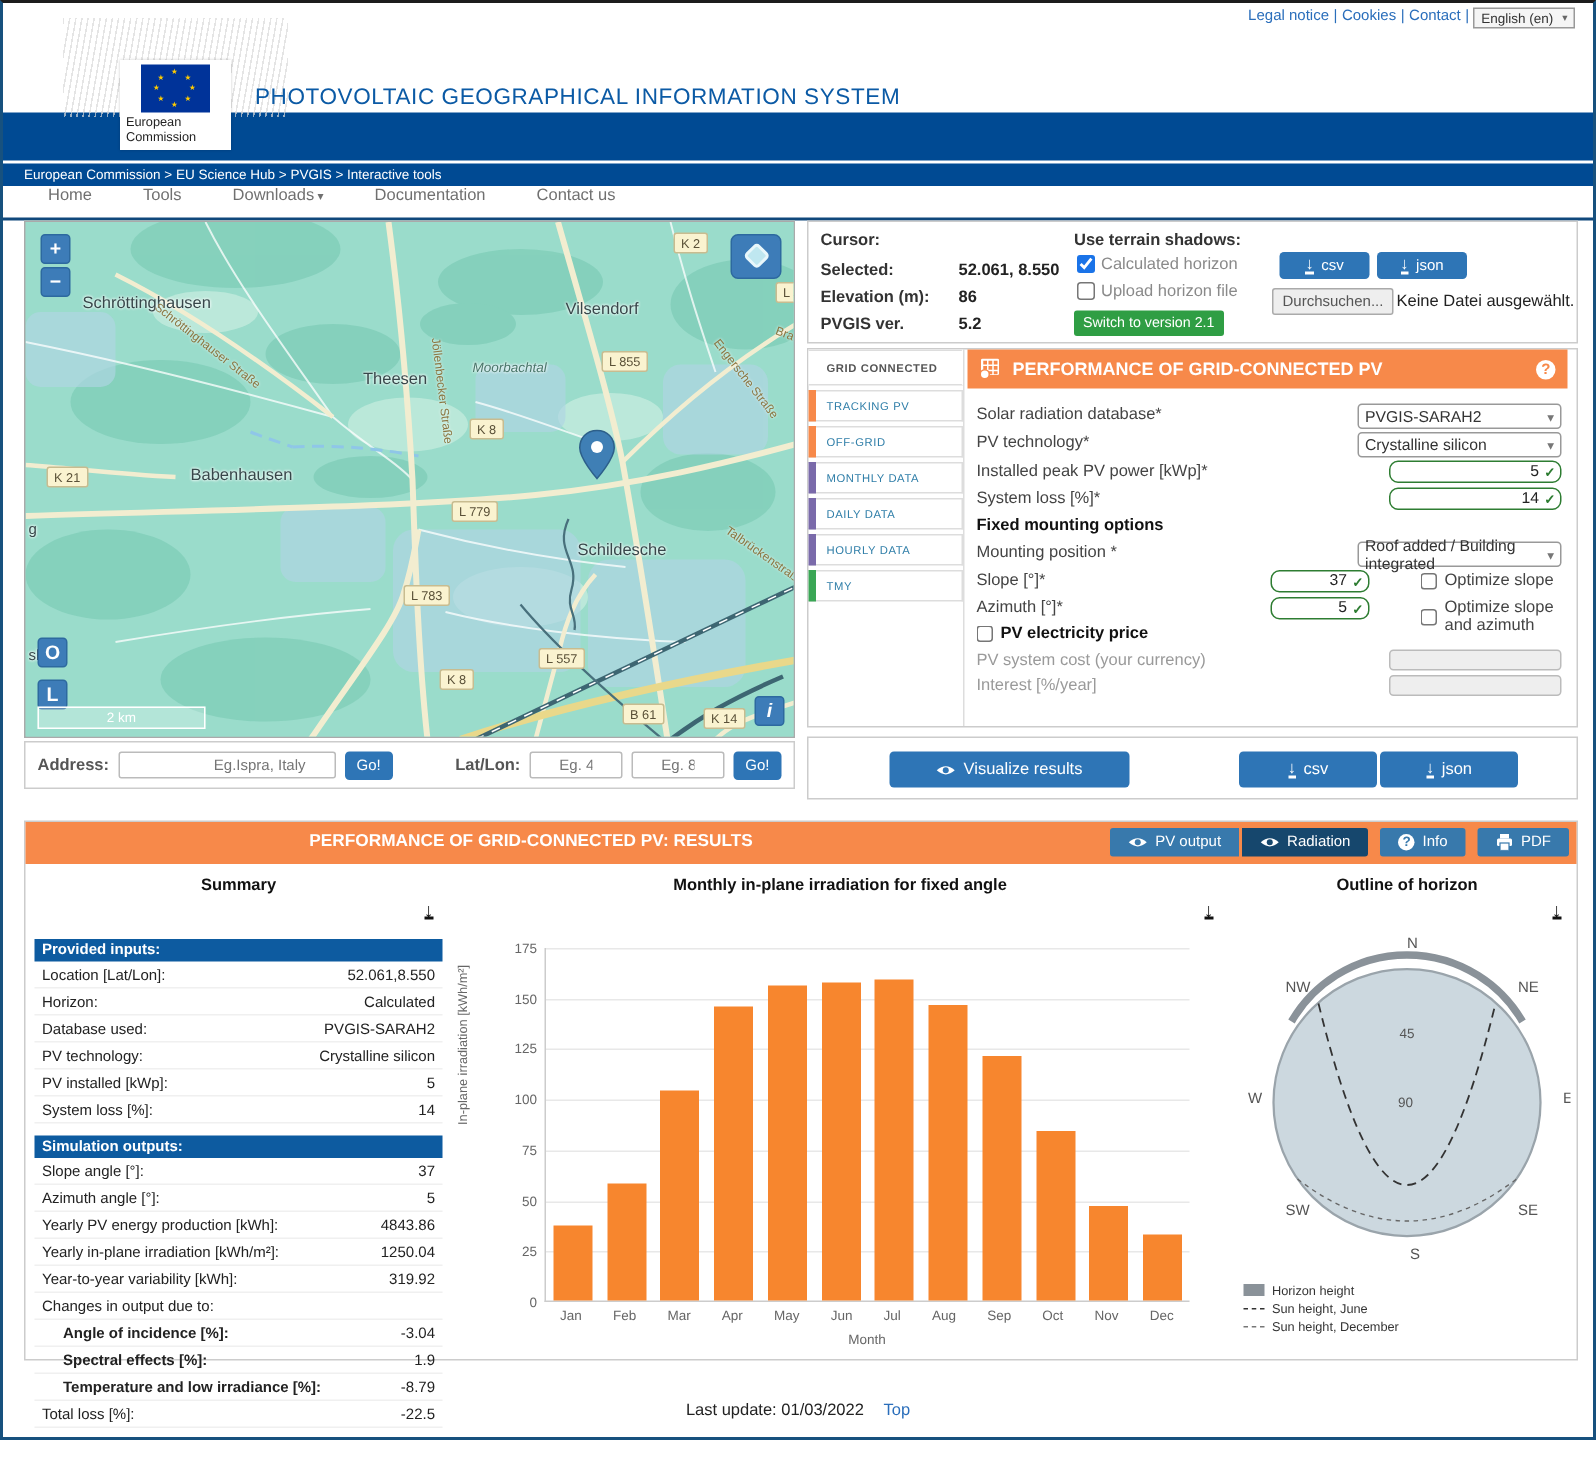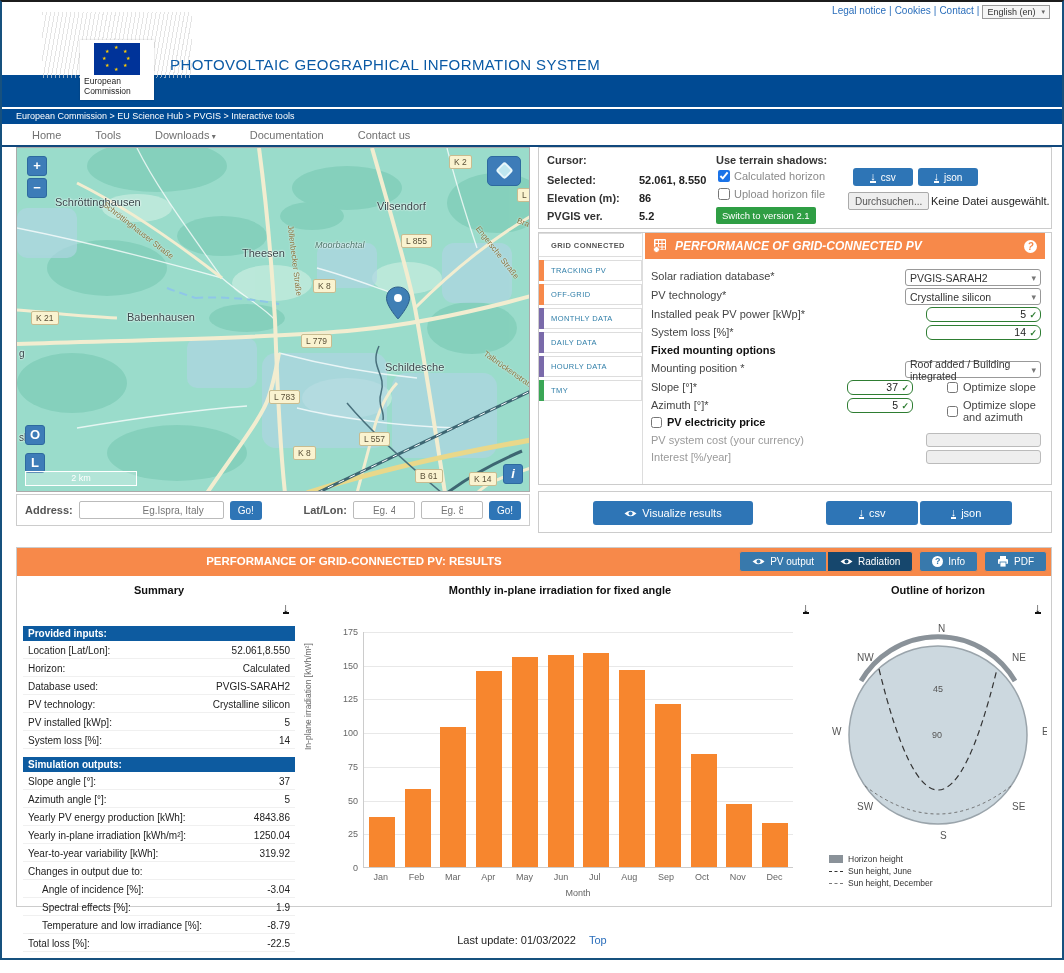--- a/index.html
+++ b/index.html
@@ -19,21 +19,21 @@
   .ec-logo { position:absolute; top:10px; left:40px; width:150px; height:88px; }
   .ec-sketch { position:absolute; top:0; left:0; width:150px; height:66px;
       background:repeating-linear-gradient(100deg, #d9d9d9 0 1px, transparent 1px 4px); opacity:.7; }
   .ec-box { position:absolute; top:28px; left:38px; width:74px; height:60px; background:#fff; box-shadow:0 0 2px rgba(0,0,0,.2); text-align:center; }
   .ec-flag { margin:3px auto 2px; width:46px; height:32px; background:#003399; position:relative; }
   .ec-flag span { position:absolute; color:#ffcc00; font-size:5px; }
   .ec-text { font-size:8.5px; color:#222; line-height:1.15; text-align:left; padding-left:4px; }
   .site-title { position:absolute; top:54px; left:168px; font-size:15px; color:#0b5aa5; letter-spacing:.4px; }
 
   .breadcrumb { position:absolute; top:107px; left:0; width:100%; height:15px; background:#004a93; color:#fff; font-size:9px; line-height:15px; padding-left:14px; }
-  .nav { position:absolute; top:122px; left:0; width:100%; height:23px; background:#fff; border-bottom:2px solid #10487c; display:flex; gap:34px; padding-left:30px; align-items:center; }
+  .nav { position:absolute; top:122px; left:0; width:100%; height:23px; background:#fff; border-bottom:2px solid #10487c; display:flex; gap:34px; padding-left:30px; align-items:flex-start; }
   .nav-item { font-size:11px; color:#707070; cursor:pointer; }
   .nav-item .caret { font-size:8px; color:#707070; }
 
   
   .main { position:absolute; top:145px; left:14px; width:1036px; height:388px; }
 
   
   .map-col { position:absolute; left:0; top:0; width:514px; }
   .map { position:relative; width:514px; height:345px; border:1px solid #aaa; background:#9adccb; overflow:hidden; }
   .map svg.base { position:absolute; top:0; left:0; }
@@ -69,21 +69,21 @@
   .browse-btn { position:absolute; background:#eee; border:1px solid #aaa; border-radius:2px; font-size:10px; color:#555; height:18px; padding:0 6px; cursor:pointer; }
   .file-text { position:absolute; font-size:11px; color:#222; }
   .dl-glyph { font-weight:bold; border-bottom:2px solid currentColor; line-height:9px; display:inline-block; font-size:11px; }
 
   .form-box { position:relative; margin-top:3px; width:514px; height:253px; border:1px solid #ccc; }
   .tabs { position:absolute; left:0; top:0; width:104px; height:100%; border-right:1px solid #ddd; }
   .tab { position:relative; margin:3px 0 3px 0; height:21px; border:1px solid #ddd; border-left:none; background:#fff; font-size:7.5px; letter-spacing:.4px; color:#2f7ea8; display:flex; align-items:center; padding-left:12px; cursor:pointer; }
   .tab .strip { position:absolute; left:0; top:-1px; bottom:-1px; width:5px; }
   .tab.active { height:24px; border-right:1px solid #fff; color:#555; font-weight:bold; z-index:2; margin-top:0; }
   .form-area { position:absolute; left:104px; top:0; right:0; bottom:0; }
-  .form-header { position:absolute; top:0px; left:2px; right:6px; height:26px; background:#f7894a; color:#fff; font-weight:bold; font-size:12px; display:flex; align-items:center; padding:0 8px; gap:8px;font-style:italic; }
+  .form-header { position:absolute; top:0px; left:2px; right:6px; height:26px; background:#f7894a; color:#fff; font-weight:bold; font-size:12px; display:flex; align-items:center; padding:0 8px; gap:8px; }
   .form-header .qmark { margin-left:auto; width:13px; height:13px; background:#fff; color:#f7894a; border-radius:50%; font-size:10px; line-height:13px; text-align:center; font-weight:bold; }
   .frow { position:absolute; left:8px; right:10px; height:16px; font-size:11px; color:#444; }
   .frow .flabel { position:absolute; left:0; top:1px; }
   .frow.bold .flabel { font-weight:bold; color:#111; }
   .frow.dim .flabel { color:#9a9a9a; }
   .fselect { position:absolute; right:0; width:136px; height:17px; border:1px solid #999; border-radius:3px; font-size:10.5px; color:#333; display:flex; align-items:center; padding:0 4px; justify-content:space-between; background:#fff; cursor:pointer; }
   .fselect .arrow { color:#777; font-size:9px; }
   .numbox { position:absolute; right:0; width:115px; height:15px; border:1.5px solid #2e7d32; border-radius:6px; font-size:10.5px; color:#222; text-align:right; padding:0 14px 0 4px; line-height:13px; background:#fff; }
   .numbox .tick { position:absolute; right:3px; top:1px; color:#2e7d32; font-size:9px; font-weight:bold; }
   .numbox.mid { right:auto; left:196px; width:66px; }
@@ -115,21 +115,21 @@
 
   .results-body { position:relative; height:330px; }
   .panel-title { font-weight:bold; font-size:11px; color:#111; text-align:center; }
   .dl-row { text-align:right; padding:2px 6px; }
   .dl-icon { color:#111; cursor:pointer; }
 
   .summary { position:absolute; left:6px; top:8px; width:272px; }
   .sum-table { margin-top:2px; }
   .sec-head { background:#0d5ba0; color:#fff; font-size:10px; font-weight:bold; padding:2px 5px; margin-top:8px; }
   .srow { display:flex; justify-content:space-between; font-size:10px; color:#222; padding:3.5px 5px 2.5px 5px; border-bottom:1px solid #f0f0f0; }
-  .srow .sl.indent { padding-left:14px; }
+  .srow .sl.indent { padding-left:14px;font-weight:bold; }
 
   .chartp { position:absolute; left:288px; top:8px; width:510px; }
   .chart-wrap { position:relative; height:290px; margin-top:2px; }
   .plot { position:absolute; left:58px; top:12px; width:430px; height:236px; border-left:1px solid #ccc; border-bottom:1px solid #ccc; }
   .gline { position:absolute; left:0; right:0; height:1px; background:#e8e8e8; }
   .ytick { position:absolute; right:100%; margin-right:6px; font-size:9px; color:#666; transform:translateY(-50%); white-space:nowrap; }
   .bars { position:absolute; left:0; right:0; bottom:0; top:0; display:flex; align-items:flex-end; justify-content:space-around; }
   .bar { width:26px; background:#f7862e; }
   .xlabels { position:absolute; left:58px; top:252px; width:430px; display:flex; justify-content:space-around; font-size:9px; color:#666; }
   .xaxis-title { position:absolute; left:58px; top:268px; width:430px; text-align:center; font-size:9px; color:#666; }

